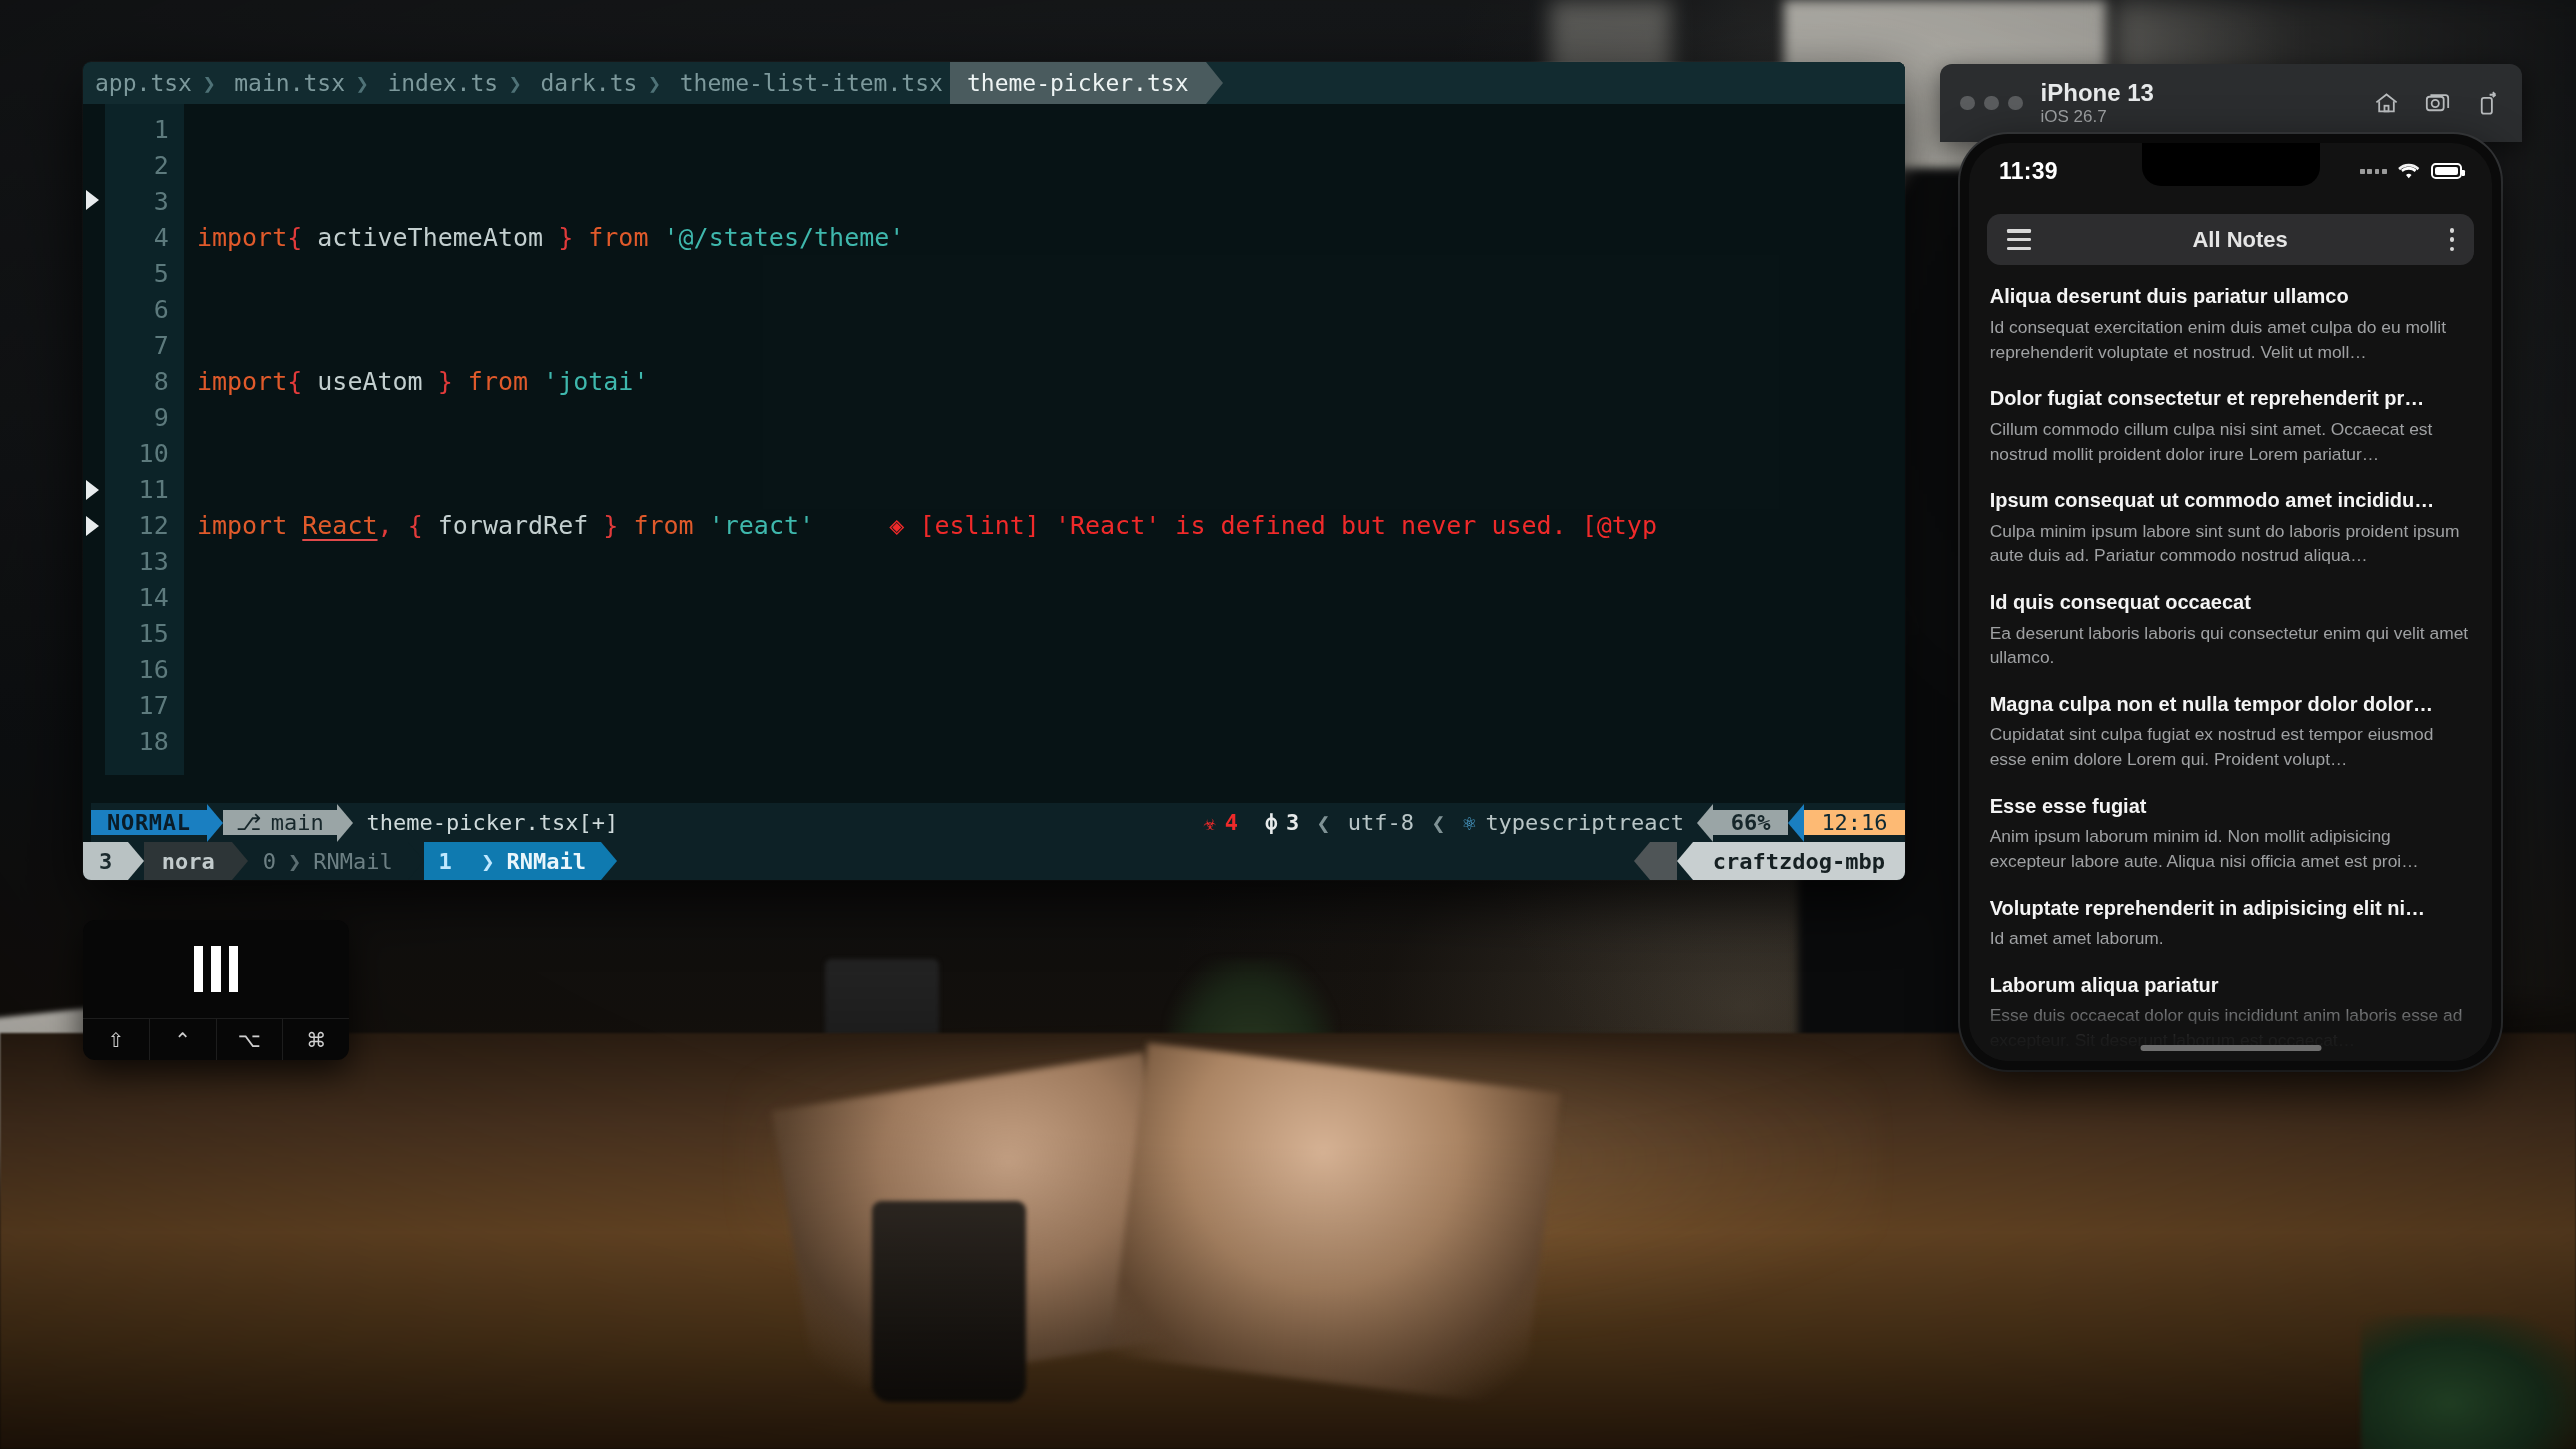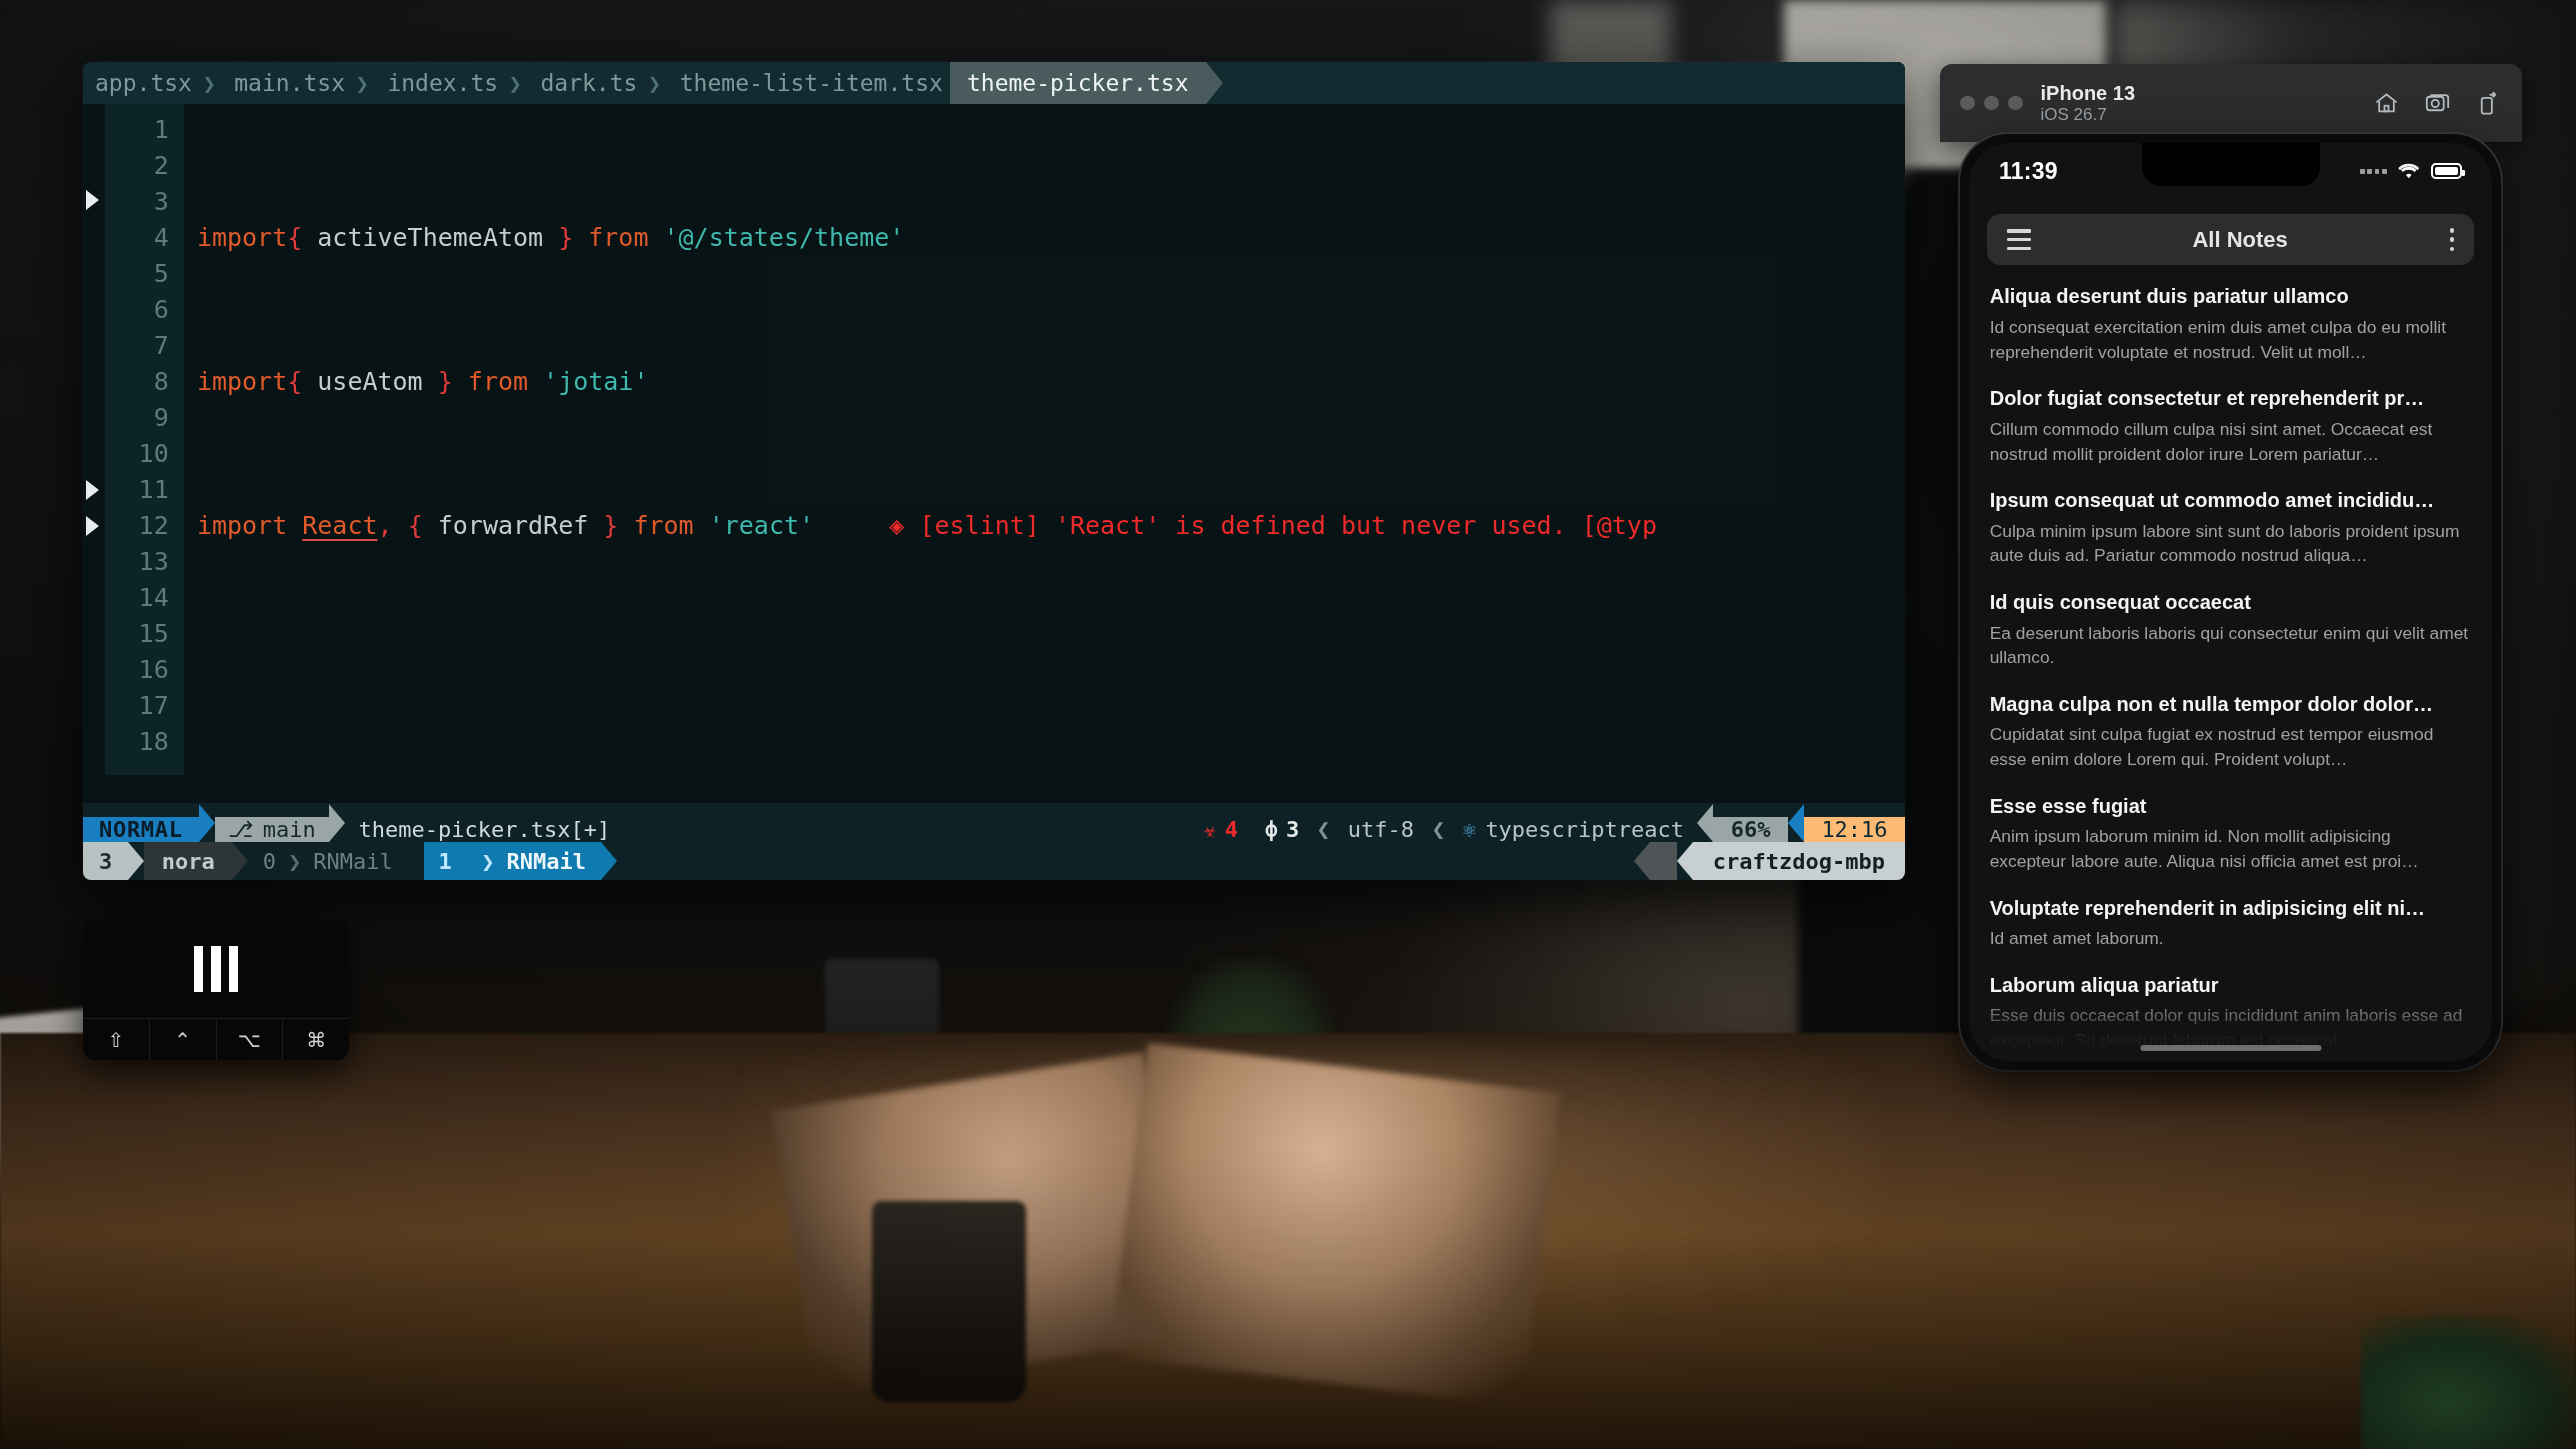--- a/index.html
+++ b/index.html
@@ -156,22 +156,22 @@
   .t-kw    { color:#e05a2b; }   
   .t-punct { color:#e23b3b; }   
   .t-id    { color:#c3cfcf; }
   .t-str   { color:#3fb8ad; }
   .und     { text-decoration:underline; text-decoration-color:#e14a4a; text-underline-offset:4.7px; }
   .diag    { color:#ef2a2a; }
   .diag .bulb { color:#ef2a2a; }
 
   
   .statusline {
-    position:absolute; left:0; right:0; bottom:38px; height:39px;
-    display:flex; align-items:flex-end; font-size:22px; color:#b9c6c7;
+    position:absolute; left:8px; right:0; bottom:38px; height:39px;
+    display:flex; align-items:center; font-size:22px; color:#b9c6c7;
     background:#0d2126;
   }
   .sl-seg { display:flex; align-items:center; padding:0 13.4px; white-space:nowrap; }
   .sl-mode { background:#1a7fc1; color:#0a1c27; font-weight:bold; padding:0 16px; letter-spacing:0.7px; }
   .arrow-r { width:0; height:0; border-top:19.5px solid transparent; border-bottom:19.5px solid transparent; }
   .arrow-l { width:0; height:0; border-top:19.5px solid transparent; border-bottom:19.5px solid transparent; }
   .sl-branch { background:#9aa5a6; color:#17272b; }
   .sl-file { background:#0d2126; color:#cfdadb; }
   .sl-spacer { flex:1; background:#0d2126; }
   .sl-zoom { background:#9aa5a6; color:#16262a; font-weight:bold; padding:0 17.4px; }
@@ -213,21 +213,21 @@
   }
   .sim-chrome {
     position:absolute; left:0; top:0; width:582px; height:78px;
     background:#2b2d2f; border-radius:12px 12px 0 0;
     display:flex; align-items:center; padding:0 20px;
     box-shadow:0 6.7px 27px rgba(0,0,0,0.6);
   }
   .traffic { display:flex; gap:9.4px; margin-right:17.4px; }
   .traffic i { width:14.8px; height:14.8px; border-radius:50%; background:#5a5c5e; display:block; }
   .sim-titles { line-height:1.12; }
-  .sim-title { color:#e7e9ea; font-size:20px; font-weight:bold; }
+  .sim-title { color:#e7e9ea; font-size:24px; font-weight:bold; }
   .sim-sub   { color:#9ea1a3; font-size:17px; }
   .sim-icons { margin-left:auto; display:flex; gap:24px; align-items:center; }
   .sim-icons svg { display:block; }
 
   .phone {
     position:absolute; left:20px; top:70px; width:541px; height:936px;
     background:#0a0a0a; border-radius:48px; padding:9.4px;
     box-shadow:0 17.4px 47px rgba(0,0,0,0.72), 0 0 0 2px #3a3c3e;
   }
   .screen {

